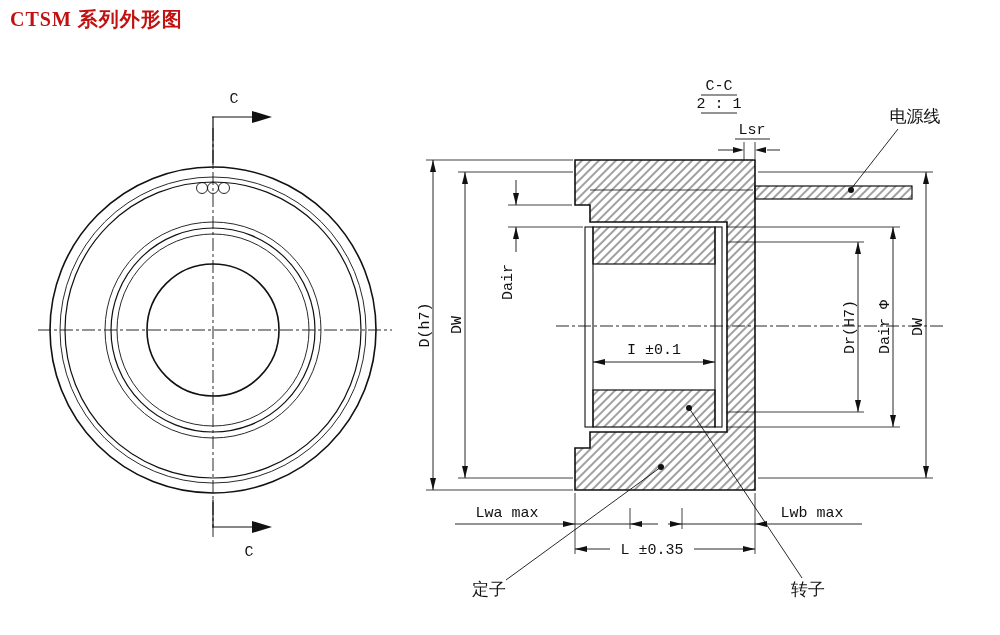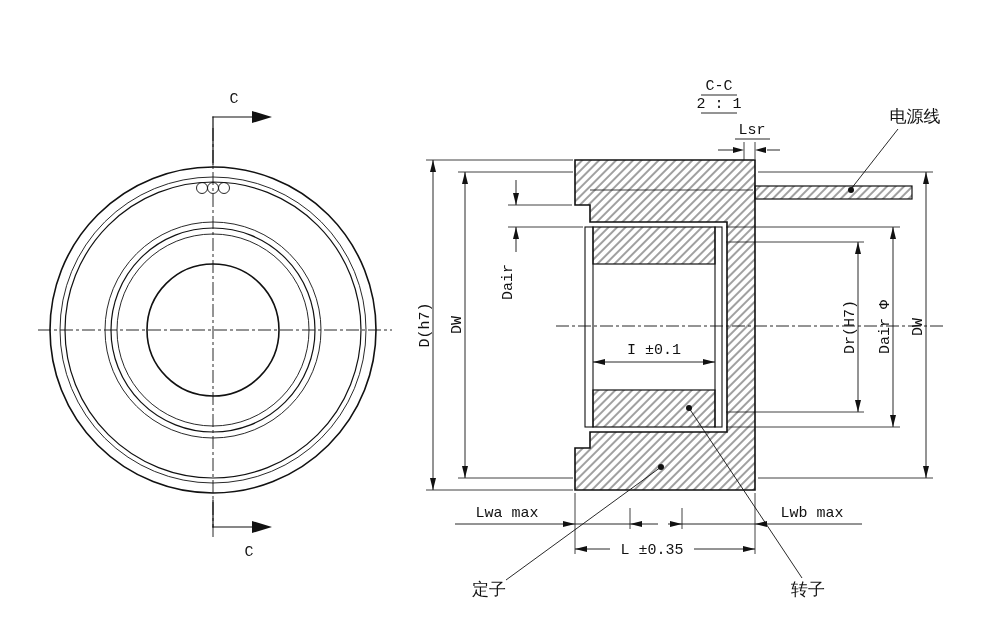--- a/index.html
+++ b/index.html
@@ -17,20 +17,21 @@
   .hatched{fill:url(#hatch);stroke:#111111;stroke-width:1.6;}
   .hatched-med{fill:url(#hatch);stroke:#111111;stroke-width:1.2;}
   .wall{fill:#ffffff;stroke:#111111;stroke-width:1.1;}
   .dim-text{font-family:"Liberation Mono",monospace;font-size:15px;fill:#111111;}
   .cjk{font-family:"Liberation Sans",sans-serif;font-size:17px;fill:#111111;}
 </style>
 </head>
 <body>
 
 <div class="canvas">
+  <div class="title">CTSM 系列外形图</div>
 
   <svg width="1000" height="635" viewBox="0 0 1000 635">
     <defs>
       <pattern id="hatch" width="6" height="6" patternUnits="userSpaceOnUse" patternTransform="rotate(45)">
         <line x1="3" y1="-1" x2="3" y2="7" stroke="#111111" stroke-width="0.8"></line>
       </pattern>
     </defs>
 
     <g>
       <g>

